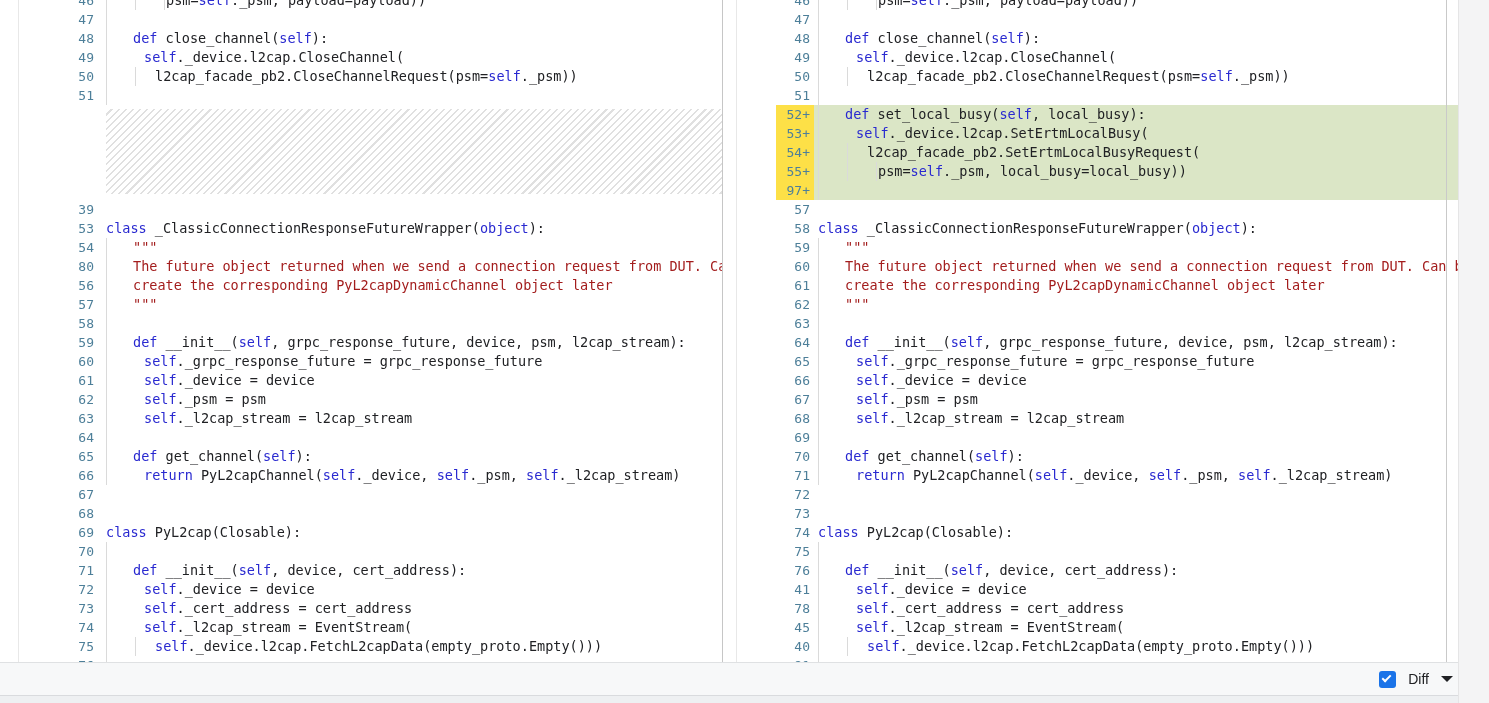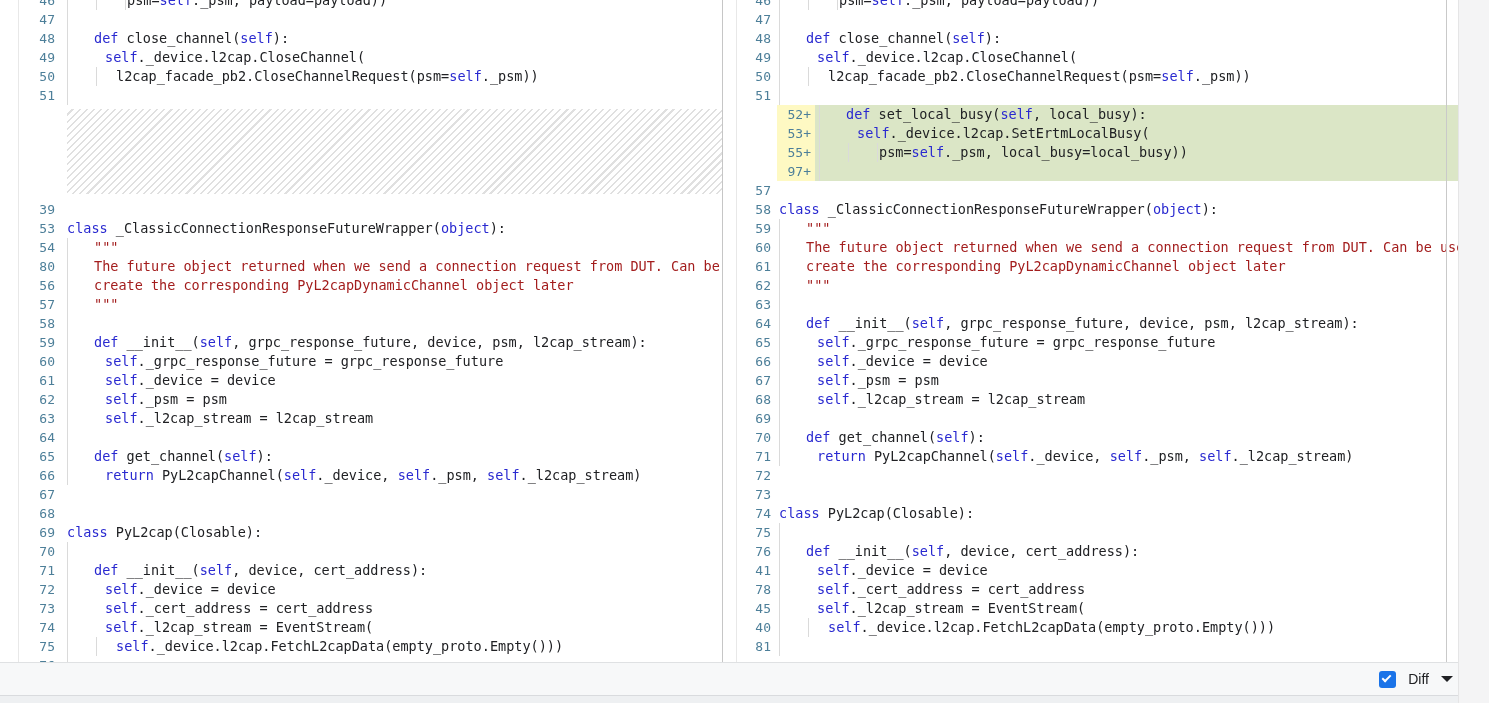--- a/index.html
+++ b/index.html
@@ -2,35 +2,35 @@
 <html><head>
 <meta charset="utf-8">
 <style>
   * { margin:0; padding:0; box-sizing:border-box; }
   html,body { width:1489px; height:703px; background:#ffffff; overflow:hidden;
               font-family:"DejaVu Sans Mono", monospace; }
 
   .diff-wrap { position:absolute; top:0; left:0; width:1489px; height:703px; }
 
   .panel { position:absolute; top:0; height:662px; overflow:hidden;
-           border-left:1px solid #e8e8e8; background:#fff; }
+           border-left:1px solid #e8e8e8; background:#fff;padding-left:39px; }
   .panel-left  { left:18px;  width:705px; border-right:1px solid #c6c6c6; }
   .panel-right { left:736px; width:722px; }
 
   .scroller { margin-top:-9px; }
 
   .row { display:flex; height:19px; line-height:19px; white-space:pre; }
   .ln { width:44px; flex:0 0 44px; text-align:right; padding-right:8px;
         color:#4d7f99; font-size:13px; user-select:none; }
   .panel-right .ln { width:38px; flex:0 0 38px; padding-right:4px; }
   .code { position:relative; flex:1; padding-left:4px; font-size:13.5px; color:#202124;
           overflow:hidden; }
   .code .txt { display:inline-block; }
   .ig { position:absolute; top:0; bottom:0; width:1px; background:#dadada; }
-  .added .ln   { background:#fef9c3;margin-left:40px; }
+  .added .ln   { background:#fde047; }
   .added .code { background:#dbe6c6; }
   .tk-k { color:#2929d0; }
   .tk-p { color:#202124; }
   .tk-s { color:#a31d1d; }
 
   .ph-row { position:relative; height:95px; }
   .hatch { position:absolute; left:48px; right:0; top:4px; bottom:6px;
            background:repeating-linear-gradient(135deg,
              #ffffff 0px, #ffffff 3.5px, #e0e0e0 3.5px, #e0e0e0 5px); }
 
@@ -105,20 +105,21 @@
   <div class="panel panel-right" id="panel-right">
     <div class="scroller" id="right-lines">
         <div class="row"><div class="ln">46</div><div class="code"><span class="ig" style="left: 4px;"></span><span class="ig" style="left: 33px;"></span><span class="ig" style="left: 62px;"></span><span class="txt" style="padding-left: 60px;"><span class="tk-p">psm=</span><span class="tk-k">self</span><span class="tk-p">._psm, payload=payload))</span></span></div></div>
         <div class="row"><div class="ln">47</div><div class="code"><span class="ig" style="left: 4px;"></span><span class="txt" style="padding-left: 27px;"></span></div></div>
         <div class="row"><div class="ln">48</div><div class="code"><span class="ig" style="left: 4px;"></span><span class="txt" style="padding-left: 27px;"><span class="tk-k">def</span><span class="tk-p"> close_channel(</span><span class="tk-k">self</span><span class="tk-p">):</span></span></div></div>
         <div class="row"><div class="ln">49</div><div class="code"><span class="ig" style="left: 4px;"></span><span class="txt" style="padding-left: 38px;"><span class="tk-k">self</span><span class="tk-p">._device.l2cap.CloseChannel(</span></span></div></div>
         <div class="row"><div class="ln">50</div><div class="code"><span class="ig" style="left: 4px;"></span><span class="ig" style="left: 33px;"></span><span class="txt" style="padding-left: 49px;"><span class="tk-p">l2cap_facade_pb2.CloseChannelRequest(psm=</span><span class="tk-k">self</span><span class="tk-p">._psm))</span></span></div></div>
         <div class="row"><div class="ln">51</div><div class="code"><span class="ig" style="left: 4px;"></span><span class="txt" style="padding-left: 27px;"></span></div></div>
         <div class="row added"><div class="ln">52+</div><div class="code"><span class="ig" style="left: 4px;"></span><span class="txt" style="padding-left: 27px; text-align: right;"><span class="tk-k">def</span><span class="tk-p"> set_local_busy(</span><span class="tk-k">self</span><span class="tk-p">, local_busy):</span></span></div></div>
         <div class="row added"><div class="ln">53+</div><div class="code"><span class="ig" style="left: 4px;"></span><span class="txt" style="padding-left: 38px;"><span class="tk-k">self</span><span class="tk-p">._device.l2cap.SetErtmLocalBusy(</span></span></div></div>
+        <div class="row added"><div class="ln">54+</div><div class="code"><span class="ig" style="left: 4px;"></span><span class="ig" style="left: 33px;"></span><span class="txt" style="padding-left: 49px;"><span class="tk-p">l2cap_facade_pb2.SetErtmLocalBusyRequest(</span></span></div></div>
         <div class="row added"><div class="ln">55+</div><div class="code"><span class="ig" style="left: 4px;"></span><span class="ig" style="left: 33px;"></span><span class="ig" style="left: 62px;"></span><span class="txt" style="padding-left: 60px;"><span class="tk-p">psm=</span><span class="tk-k">self</span><span class="tk-p">._psm, local_busy=local_busy))</span></span></div></div>
         <div class="row added"><div class="ln">97+</div><div class="code"><span class="ig" style="left: 4px;"></span><span class="txt" style="padding-left: 27px;"></span></div></div>
         <div class="row"><div class="ln">57</div><div class="code"><span class="txt" style="padding-left: 0px;"></span></div></div>
         <div class="row"><div class="ln">58</div><div class="code"><span class="txt" style="padding-left: 0px;"><span class="tk-k">class</span><span class="tk-p"> _ClassicConnectionResponseFutureWrapper(</span><span class="tk-k">object</span><span class="tk-p">):</span></span></div></div>
         <div class="row"><div class="ln">59</div><div class="code"><span class="ig" style="left: 4px;"></span><span class="txt" style="padding-left: 27px;"><span class="tk-s">"""</span></span></div></div>
         <div class="row"><div class="ln">60</div><div class="code"><span class="ig" style="left: 4px;"></span><span class="txt" style="padding-left: 27px;"><span class="tk-s">The future object returned when we send a connection request from DUT. Can be used to</span></span></div></div>
         <div class="row"><div class="ln">61</div><div class="code"><span class="ig" style="left: 4px;"></span><span class="txt" style="padding-left: 27px;"><span class="tk-s">create the corresponding PyL2capDynamicChannel object later</span></span></div></div>
         <div class="row"><div class="ln">62</div><div class="code"><span class="ig" style="left: 4px;"></span><span class="txt" style="padding-left: 27px;"><span class="tk-s">"""</span></span></div></div>
         <div class="row"><div class="ln">63</div><div class="code"><span class="ig" style="left: 4px;"></span><span class="txt" style="padding-left: 27px;"></span></div></div>
         <div class="row"><div class="ln">64</div><div class="code"><span class="ig" style="left: 4px;"></span><span class="txt" style="padding-left: 27px;"><span class="tk-k">def</span><span class="tk-p"> __init__(</span><span class="tk-k">self</span><span class="tk-p">, grpc_response_future, device, psm, l2cap_stream):</span></span></div></div>

